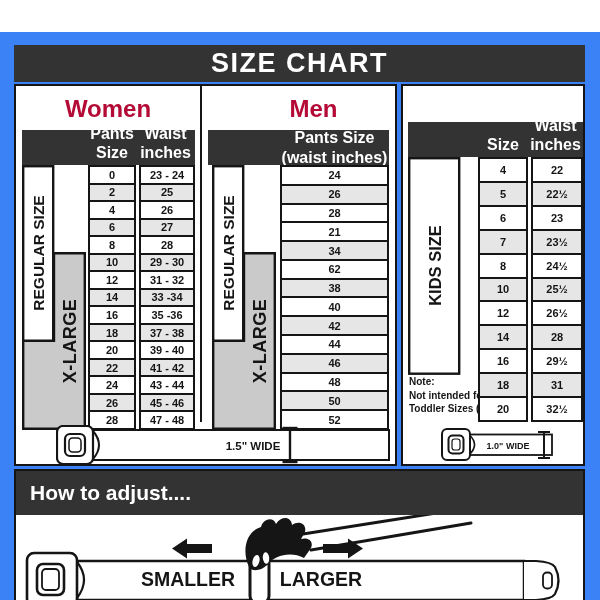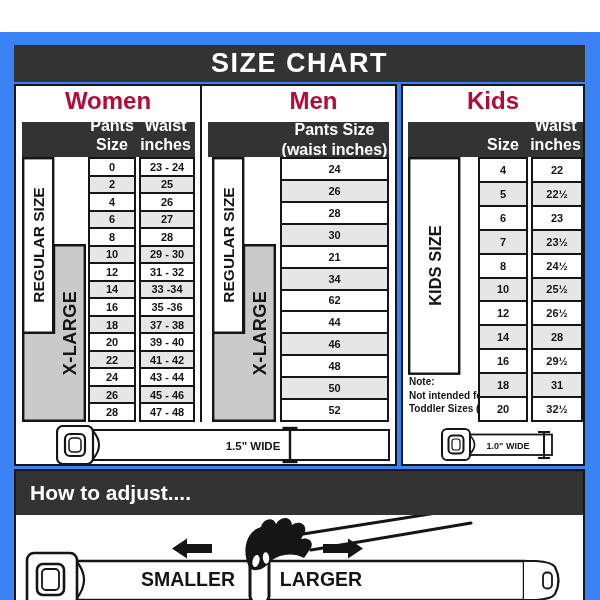--- a/index.html
+++ b/index.html
@@ -16,21 +16,21 @@
   }
   .title-bar{
     position:absolute;left:14px;top:13px;width:571px;height:37px;background:var(--dark);
     display:flex;align-items:center;justify-content:center;
   }
   .title-bar span{color:#fff;font-size:27px;font-weight:bold;letter-spacing:1.5px;}
   .main-box{position:absolute;left:14px;top:52px;width:383px;height:382px;border:2px solid var(--ink);background:#fff;box-sizing:border-box;}
   .kids-box{position:absolute;left:401px;top:52px;width:184px;height:382px;border:2px solid var(--ink);background:#fff;box-sizing:border-box;}
   .bottom-box{position:absolute;left:14px;top:437px;width:571px;height:150px;border:2px solid var(--ink);background:#fff;box-sizing:border-box;}
   .vdivider{position:absolute;left:184px;top:0;width:2px;height:336px;background:var(--ink);}
-  .panel{position:absolute;top:0;}
+  .panel{position:absolute;top:8px;}
   .panel.women{left:0;width:184px;}
   .panel.men{left:186px;width:223px;}
   .panel-title{height:30px;display:flex;align-items:center;justify-content:center;
     color:var(--accent);font-size:24px;font-weight:bold;}
   .table-wrap{position:absolute;}
   .tw-women{left:6px;top:36px;width:173px;height:300px;}
   .tw-men{left:6px;top:36px;width:181px;height:300px;}
   .tw-kids{left:5px;top:36px;width:175px;height:300px;}
   .thead{position:absolute;left:0;top:0;width:100%;height:35px;background:var(--dark);
     display:flex;align-items:flex-end;box-sizing:border-box;color:#fff;}
@@ -178,31 +178,37 @@
         <div class="rows rows-men">
             <div class="trow">
               <div class="cell c0">24</div>
             </div>
             <div class="trow alt">
               <div class="cell c0">26</div>
             </div>
             <div class="trow">
               <div class="cell c0">28</div>
             </div>
-            <div class="trow alt">
-              <div class="cell c0">30</div>
-            </div>
             <div class="trow">
               <div class="cell c0">21</div>
             </div>
             <div class="trow alt">
               <div class="cell c0">34</div>
             </div>
             <div class="trow">
               <div class="cell c0">62</div>
+            </div>
+            <div class="trow alt">
+              <div class="cell c0">38</div>
+            </div>
+            <div class="trow">
+              <div class="cell c0">40</div>
+            </div>
+            <div class="trow alt">
+              <div class="cell c0">42</div>
             </div>
             <div class="trow">
               <div class="cell c0">44</div>
             </div>
             <div class="trow alt">
               <div class="cell c0">46</div>
             </div>
             <div class="trow">
               <div class="cell c0">48</div>
             </div>
@@ -225,21 +231,20 @@
       <text x="197" y="24.5" text-anchor="middle" font-size="11.5">1.5" WIDE</text>
       <g stroke="var(--ink)" stroke-width="2.4">
         <line x1="234" y1="3" x2="234" y2="37"></line>
         <line x1="226.5" y1="3" x2="241.5" y2="3"></line>
         <line x1="226.5" y1="37" x2="241.5" y2="37"></line>
       </g>
     </svg>
   </div>
 
   <div class="kids-box">
-    <div class="panel-title">Kids</div>
     <div class="table-wrap tw-kids">
       <div class="thead">
         <div class="th th-size">Size</div>
         <div class="th th-waist">
           <span>Waist</span>
           <span>inches</span>
         </div>
       </div>
       <svg class="labels-svg" width="62" height="266" viewBox="0 0 62 266">
         <rect x="1.2" y="1.2" width="50" height="215.5" fill="#fff" stroke="var(--ink)" stroke-width="2.4"></rect>

